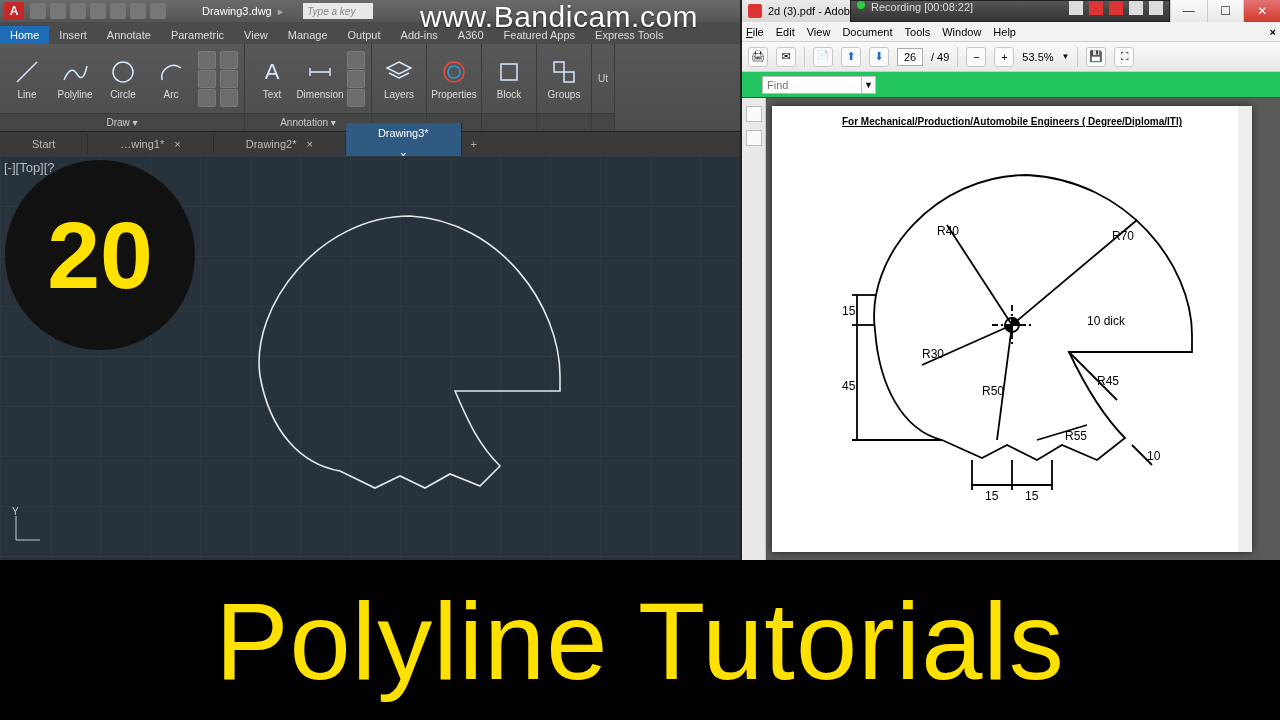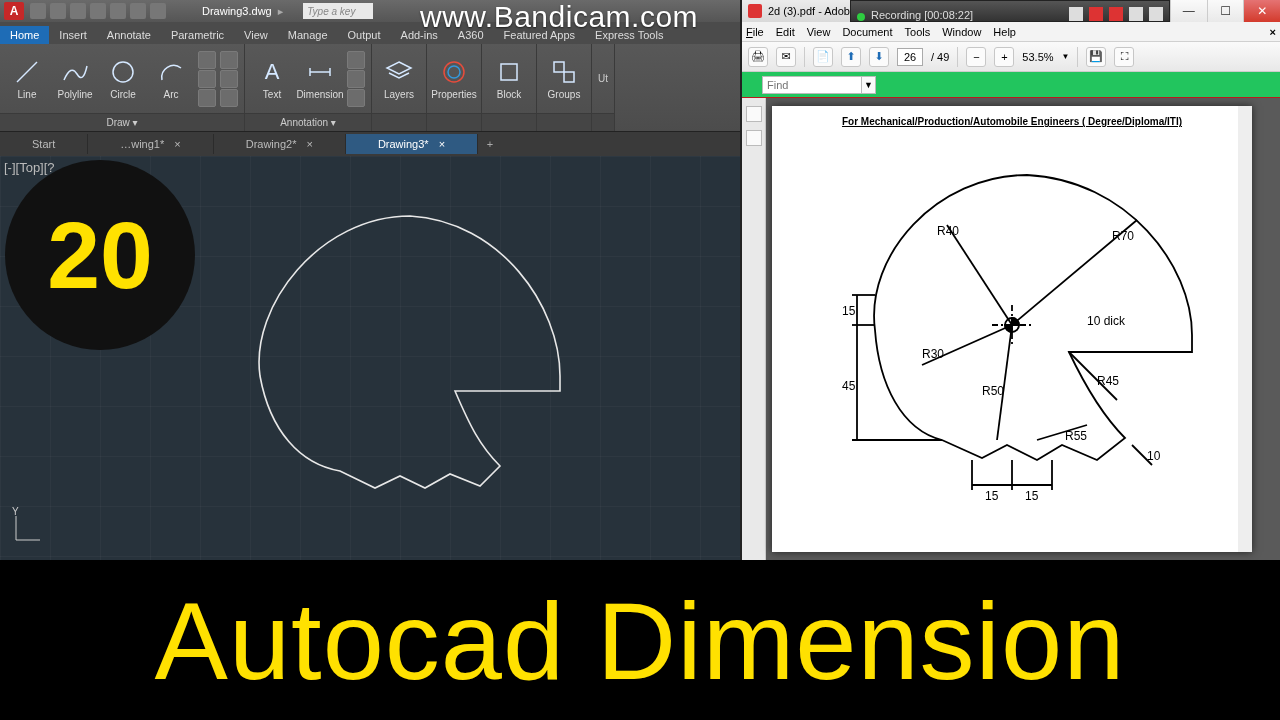--- a/index.html
+++ b/index.html
@@ -1,19 +1,19 @@
 <!DOCTYPE html>
 <html><head>
 <meta charset="utf-8">
 <style>
 * { margin:0; padding:0; box-sizing:border-box; font-family:"Segoe UI",Arial,sans-serif; }
 body { width:1280px; height:720px; overflow:hidden; background:#000; position:relative; }
 
 
-.bandicam-bar { position:absolute; top:0; right:110px; width:320px; height:22px; background:linear-gradient(#555,#333); border:1px solid #222; display:flex; align-items:flex-end; padding:0 6px; z-index:50; font-size:11px; color:#ddd; }
+.bandicam-bar { position:absolute; top:0; right:110px; width:320px; height:22px; background:linear-gradient(#555,#333); border:1px solid #222; display:flex; align-items:flex-start; padding:0 6px; z-index:50; font-size:11px; color:#ddd; }
 .bandicam-bar .rec-dot { width:8px; height:8px; border-radius:50%; background:#2ecc40; margin-right:6px; }
 .bandicam-bar .spacer { flex:1; }
 .bandicam-bar .bc-icon { width:14px; height:14px; margin-left:6px; display:inline-block; }
 .bandicam-url { position:absolute; top:0px; left:420px; color:#fff; font-size:30px; font-weight:500; text-shadow:0 1px 2px rgba(0,0,0,.6); z-index:51; letter-spacing:.5px; }
 
 
 .win-controls { position:absolute; top:0; right:0; width:110px; height:22px; display:flex; z-index:49; }
 .win-controls div { flex:1; display:flex; align-items:center; justify-content:center; font-size:12px; color:#333; background:linear-gradient(#fafafa,#e9e9e9); border-left:1px solid #ccc; }
 .win-controls .close { background:linear-gradient(#e57373,#d33a2c); color:#fff; }
 
@@ -39,21 +39,21 @@
 .panel-title { height:18px; font-size:10px; color:#ccc; text-align:center; border-top:1px solid #3a3a3a; display:flex; align-items:center; justify-content:center; background:#454545; }
 .big-btn { display:flex; flex-direction:column; align-items:center; justify-content:center; width:42px; height:60px; color:#ddd; font-size:10px; cursor:pointer; gap:2px; }
 .big-btn .ic { width:30px; height:30px; display:flex; align-items:center; justify-content:center; }
 .big-btn .ic svg { stroke:#d5e8ff; fill:none; stroke-width:1.5; }
 .small-row { display:flex; gap:4px; }
 .small-row span { width:18px; height:18px; background:#6c6c6c; border:1px solid #7a7a7a; display:inline-block; border-radius:2px; }
 
 
 .doc-tabs { height:24px; background:#3a3a3a; display:flex; align-items:center; font-size:11px; }
 .doc-tabs .dtab { padding:4px 32px; color:#bbb; display:flex; align-items:center; gap:10px; border-right:1px solid #2b2b2b; cursor:pointer; }
-.doc-tabs .dtab.active { background:#2f5a82; color:#fff; }
+.doc-tabs .dtab.active { background:#2f5a82; color:#fff;flex-direction:column; }
 .doc-tabs .plus { width:24px; text-align:center; color:#aaa; cursor:pointer; }
 
 
 .canvas-wrap { flex:1; position:relative; background:#27323b; overflow:hidden; }
 .canvas-wrap::before { content:""; position:absolute; inset:0;
   background-image: linear-gradient(rgba(255,255,255,.03) 1px,transparent 1px),
                     linear-gradient(90deg,rgba(255,255,255,.03) 1px,transparent 1px);
   background-size:50px 50px; }
 .viewcube-label { position:absolute; top:4px; left:4px; font-size:13px; color:#bbb; }
 .ucs { position:absolute; bottom:10px; left:10px; color:#ccc; }
@@ -431,14 +431,14 @@
       <div class="scroll"></div>
     </div>
   </div>
 </div>
 
 <div class="badge">
   <span>20</span>
 </div>
 
 <div class="banner">
-  <span>Autocad Dimension</span>
+  <span>Polyline Tutorials</span>
 </div>
 
 </body></html>

